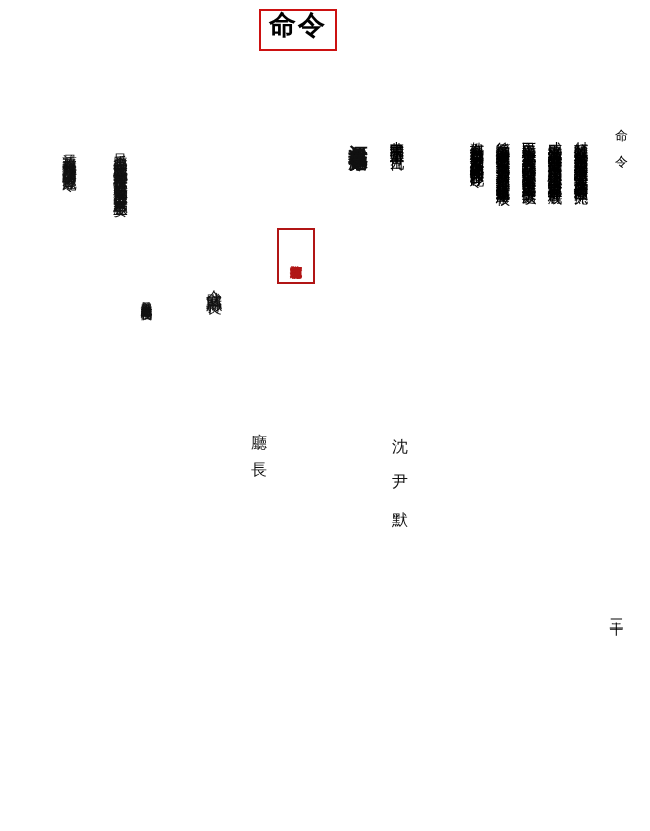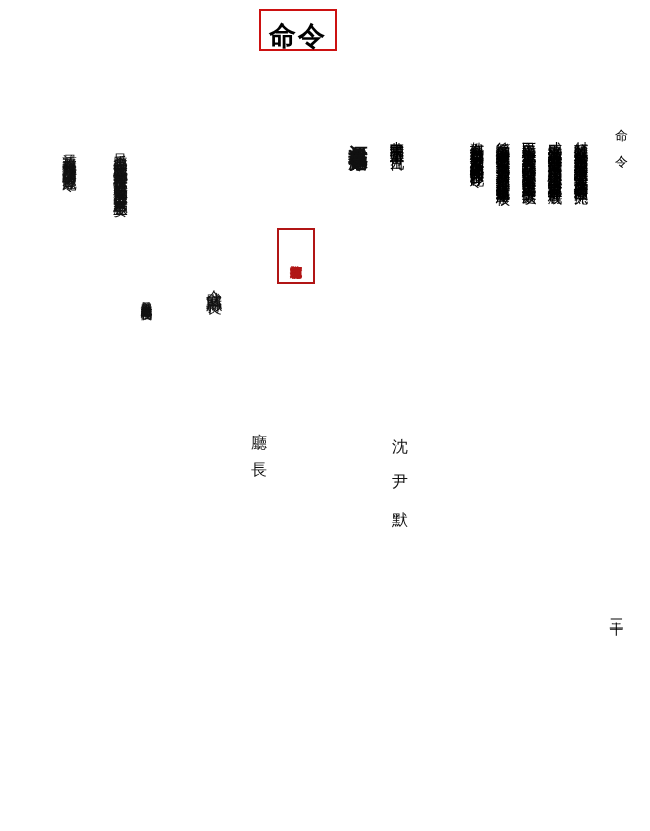--- a/index.html
+++ b/index.html
@@ -19,21 +19,21 @@
   
   .title-box {
     position: absolute;
     left: 259px;
     top: 9px;
     width: 78px;
     height: 42px;
     border: 2px solid #cc1111;
     box-sizing: border-box;
     display: flex;
-    align-items: flex-end;
+    align-items: flex-start;
     justify-content: center;
   }
   .title-box .title-text {
     font-size: 27px;
     letter-spacing: 2px;
     line-height: 1;
     font-weight: 700;
     color: #000000;
     font-family: "DejaVu Serif", "Liberation Serif", serif;
   }

